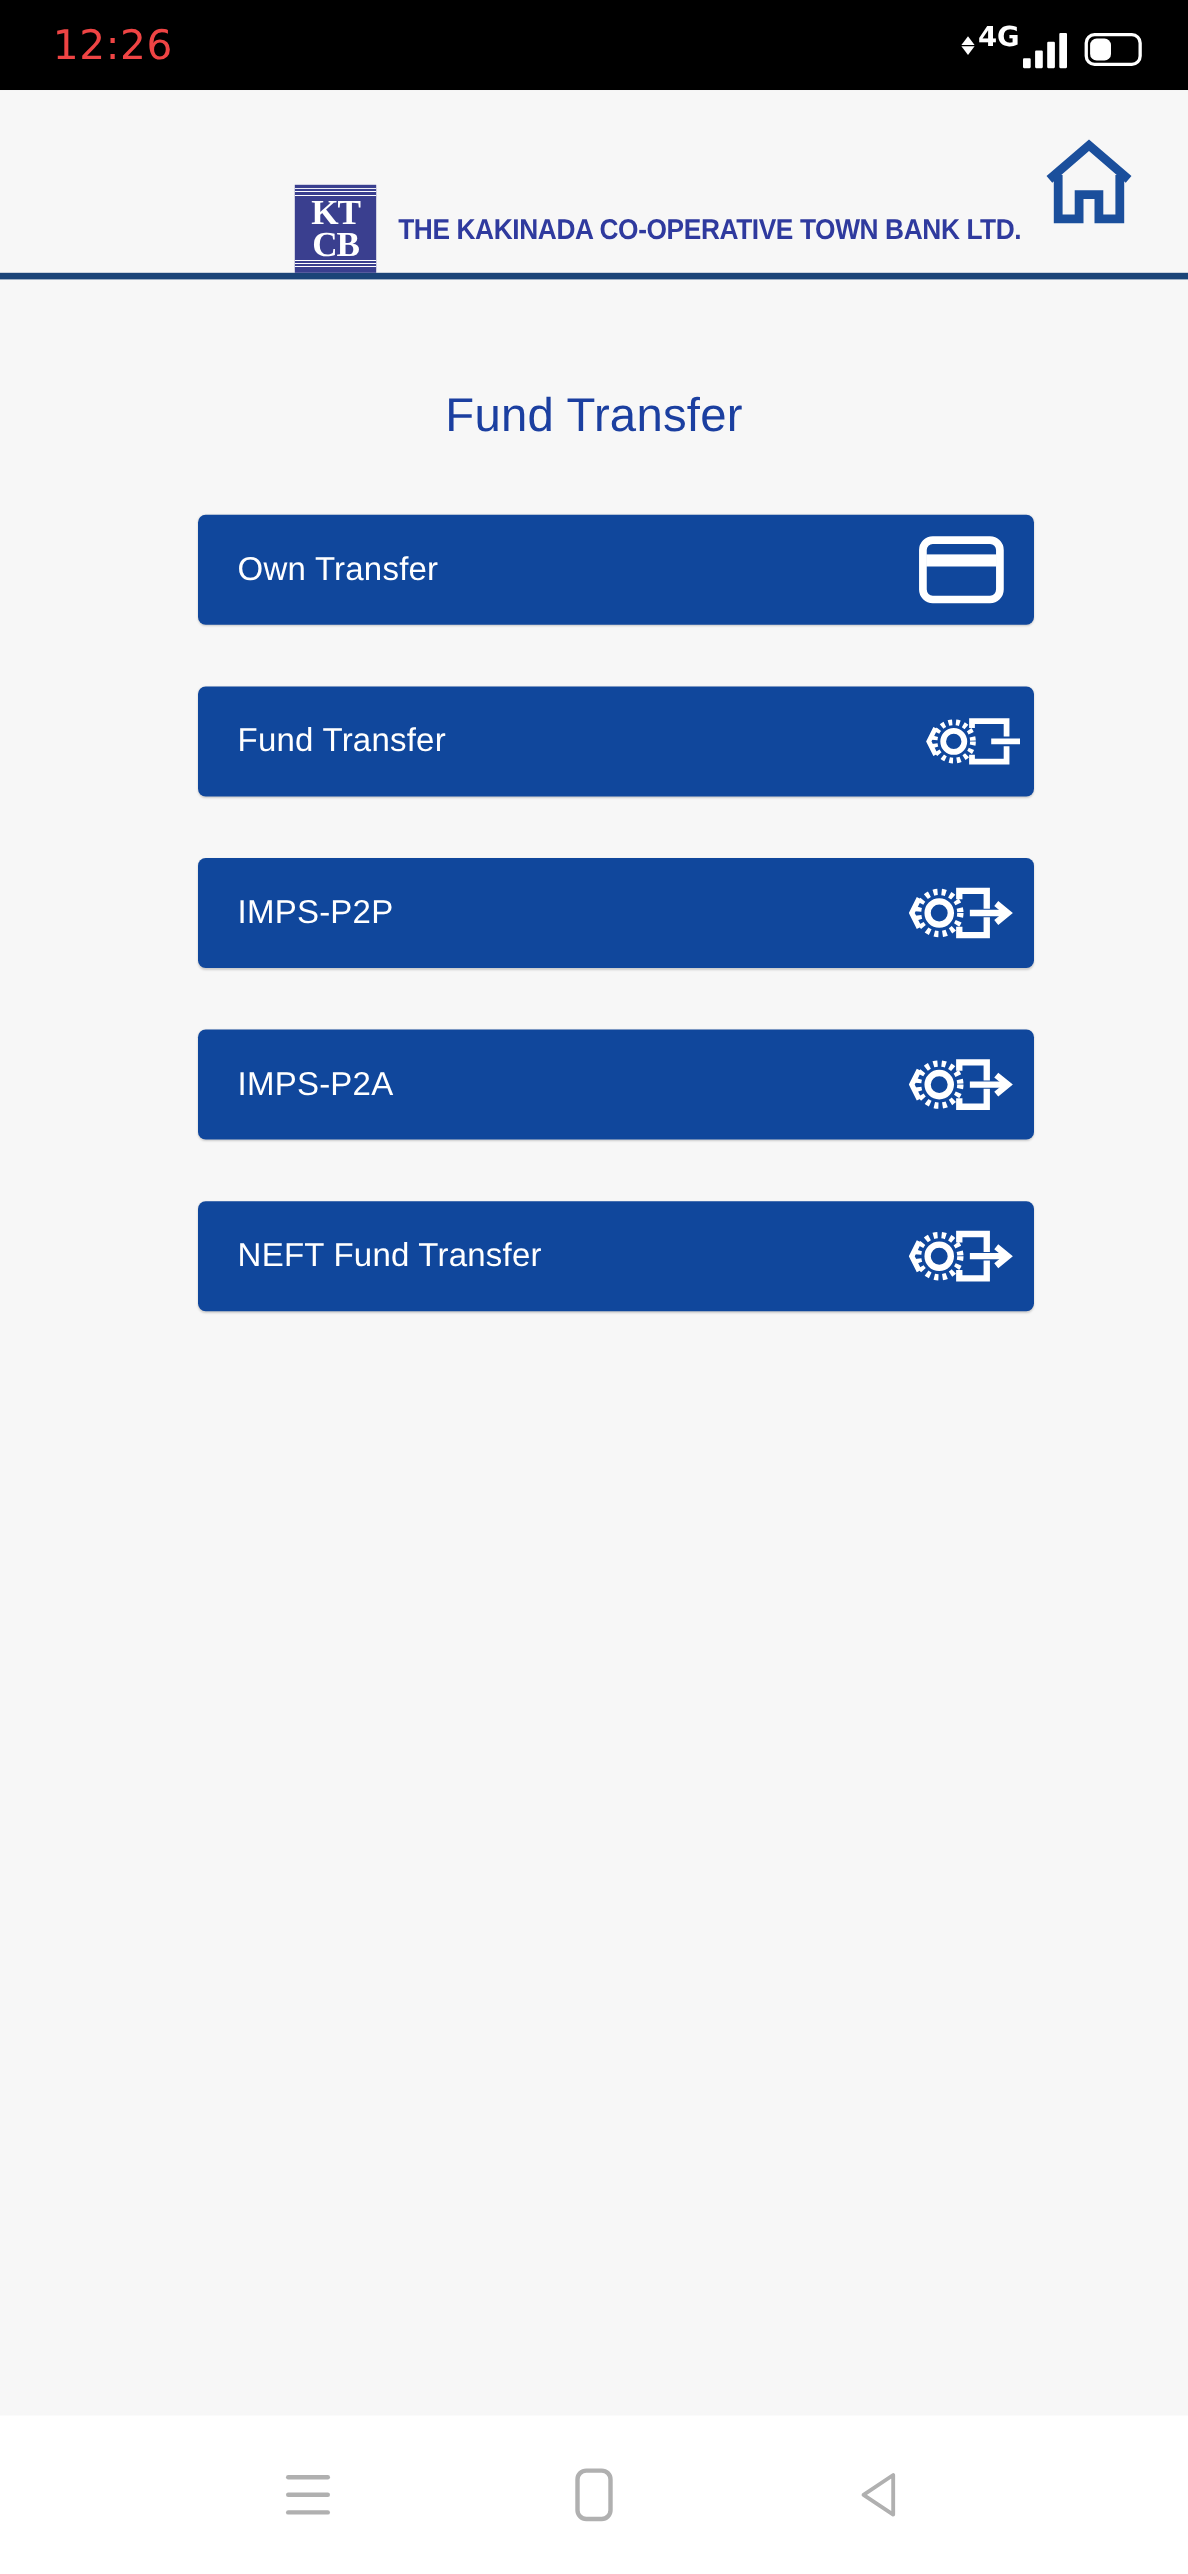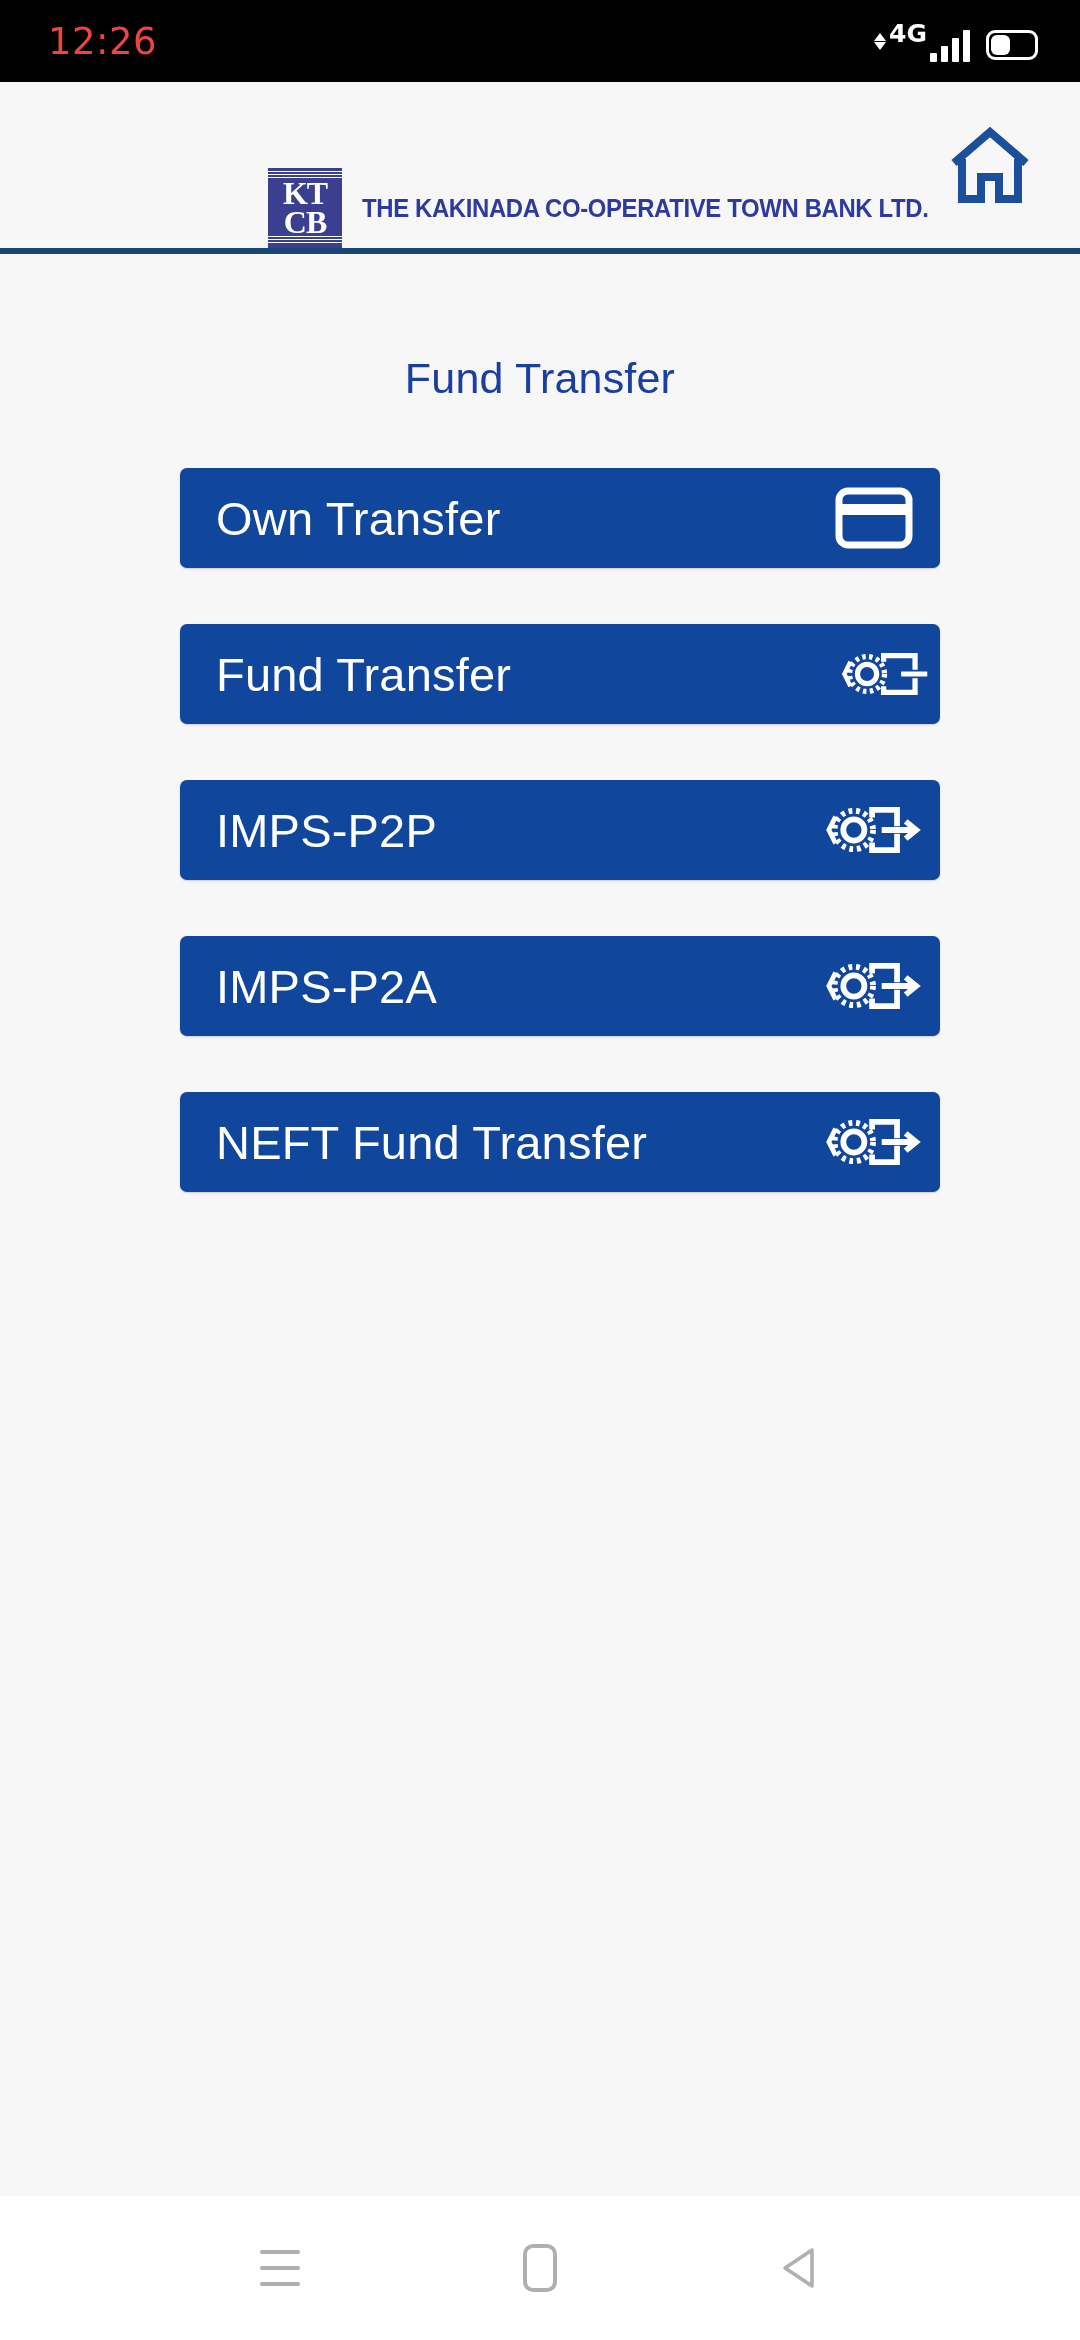--- a/index.html
+++ b/index.html
@@ -171,21 +171,21 @@
     display:flex;
     align-items:center;
     justify-content:space-between;
     padding:0 18px 0 36px;
     margin-bottom:56px;
     box-shadow:0 1px 2px rgba(0,0,0,0.18);
     overflow:hidden;
   }
   .menu-label {
     color:#ffffff;
-    font-size:47px;
+    font-size:30px;
     font-weight:400;
     letter-spacing:0.2px;
     white-space:nowrap;
   }
   .menu-icon {
     display:flex; align-items:center; justify-content:center;
     width:96px; height:70px;
     flex:0 0 auto;
   }
   .menu-icon.shifted { margin-right:-14px; }

